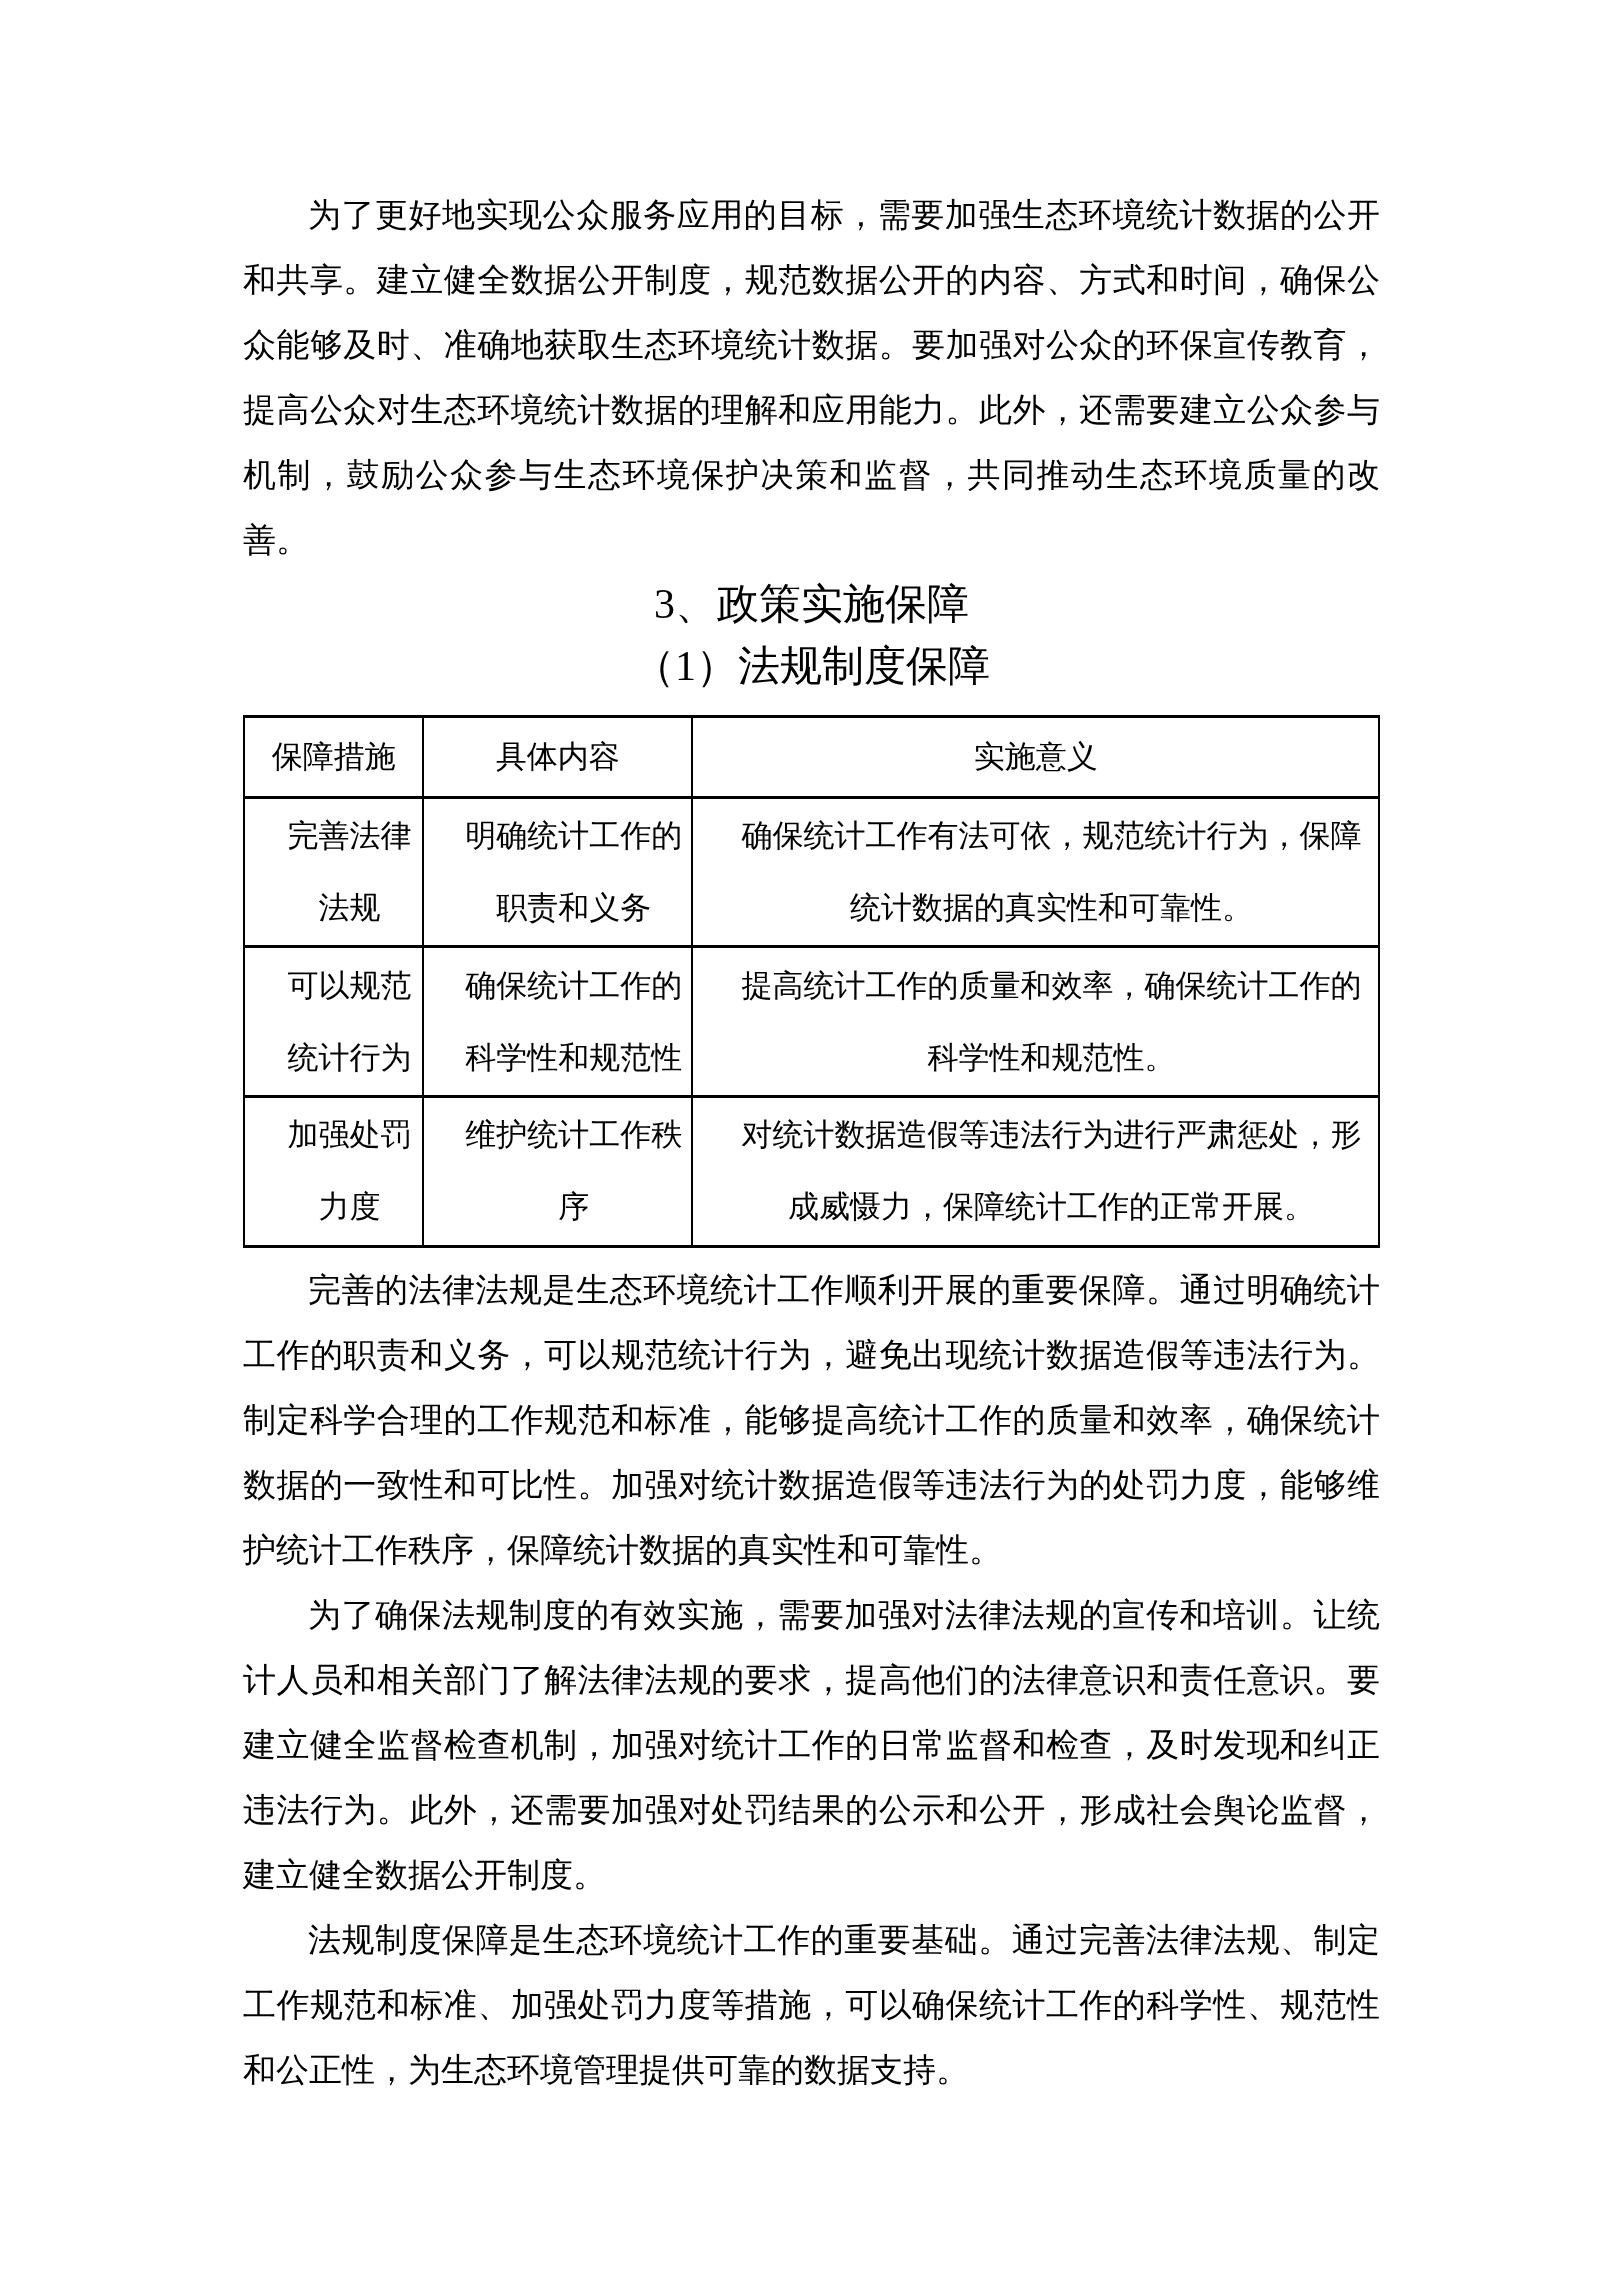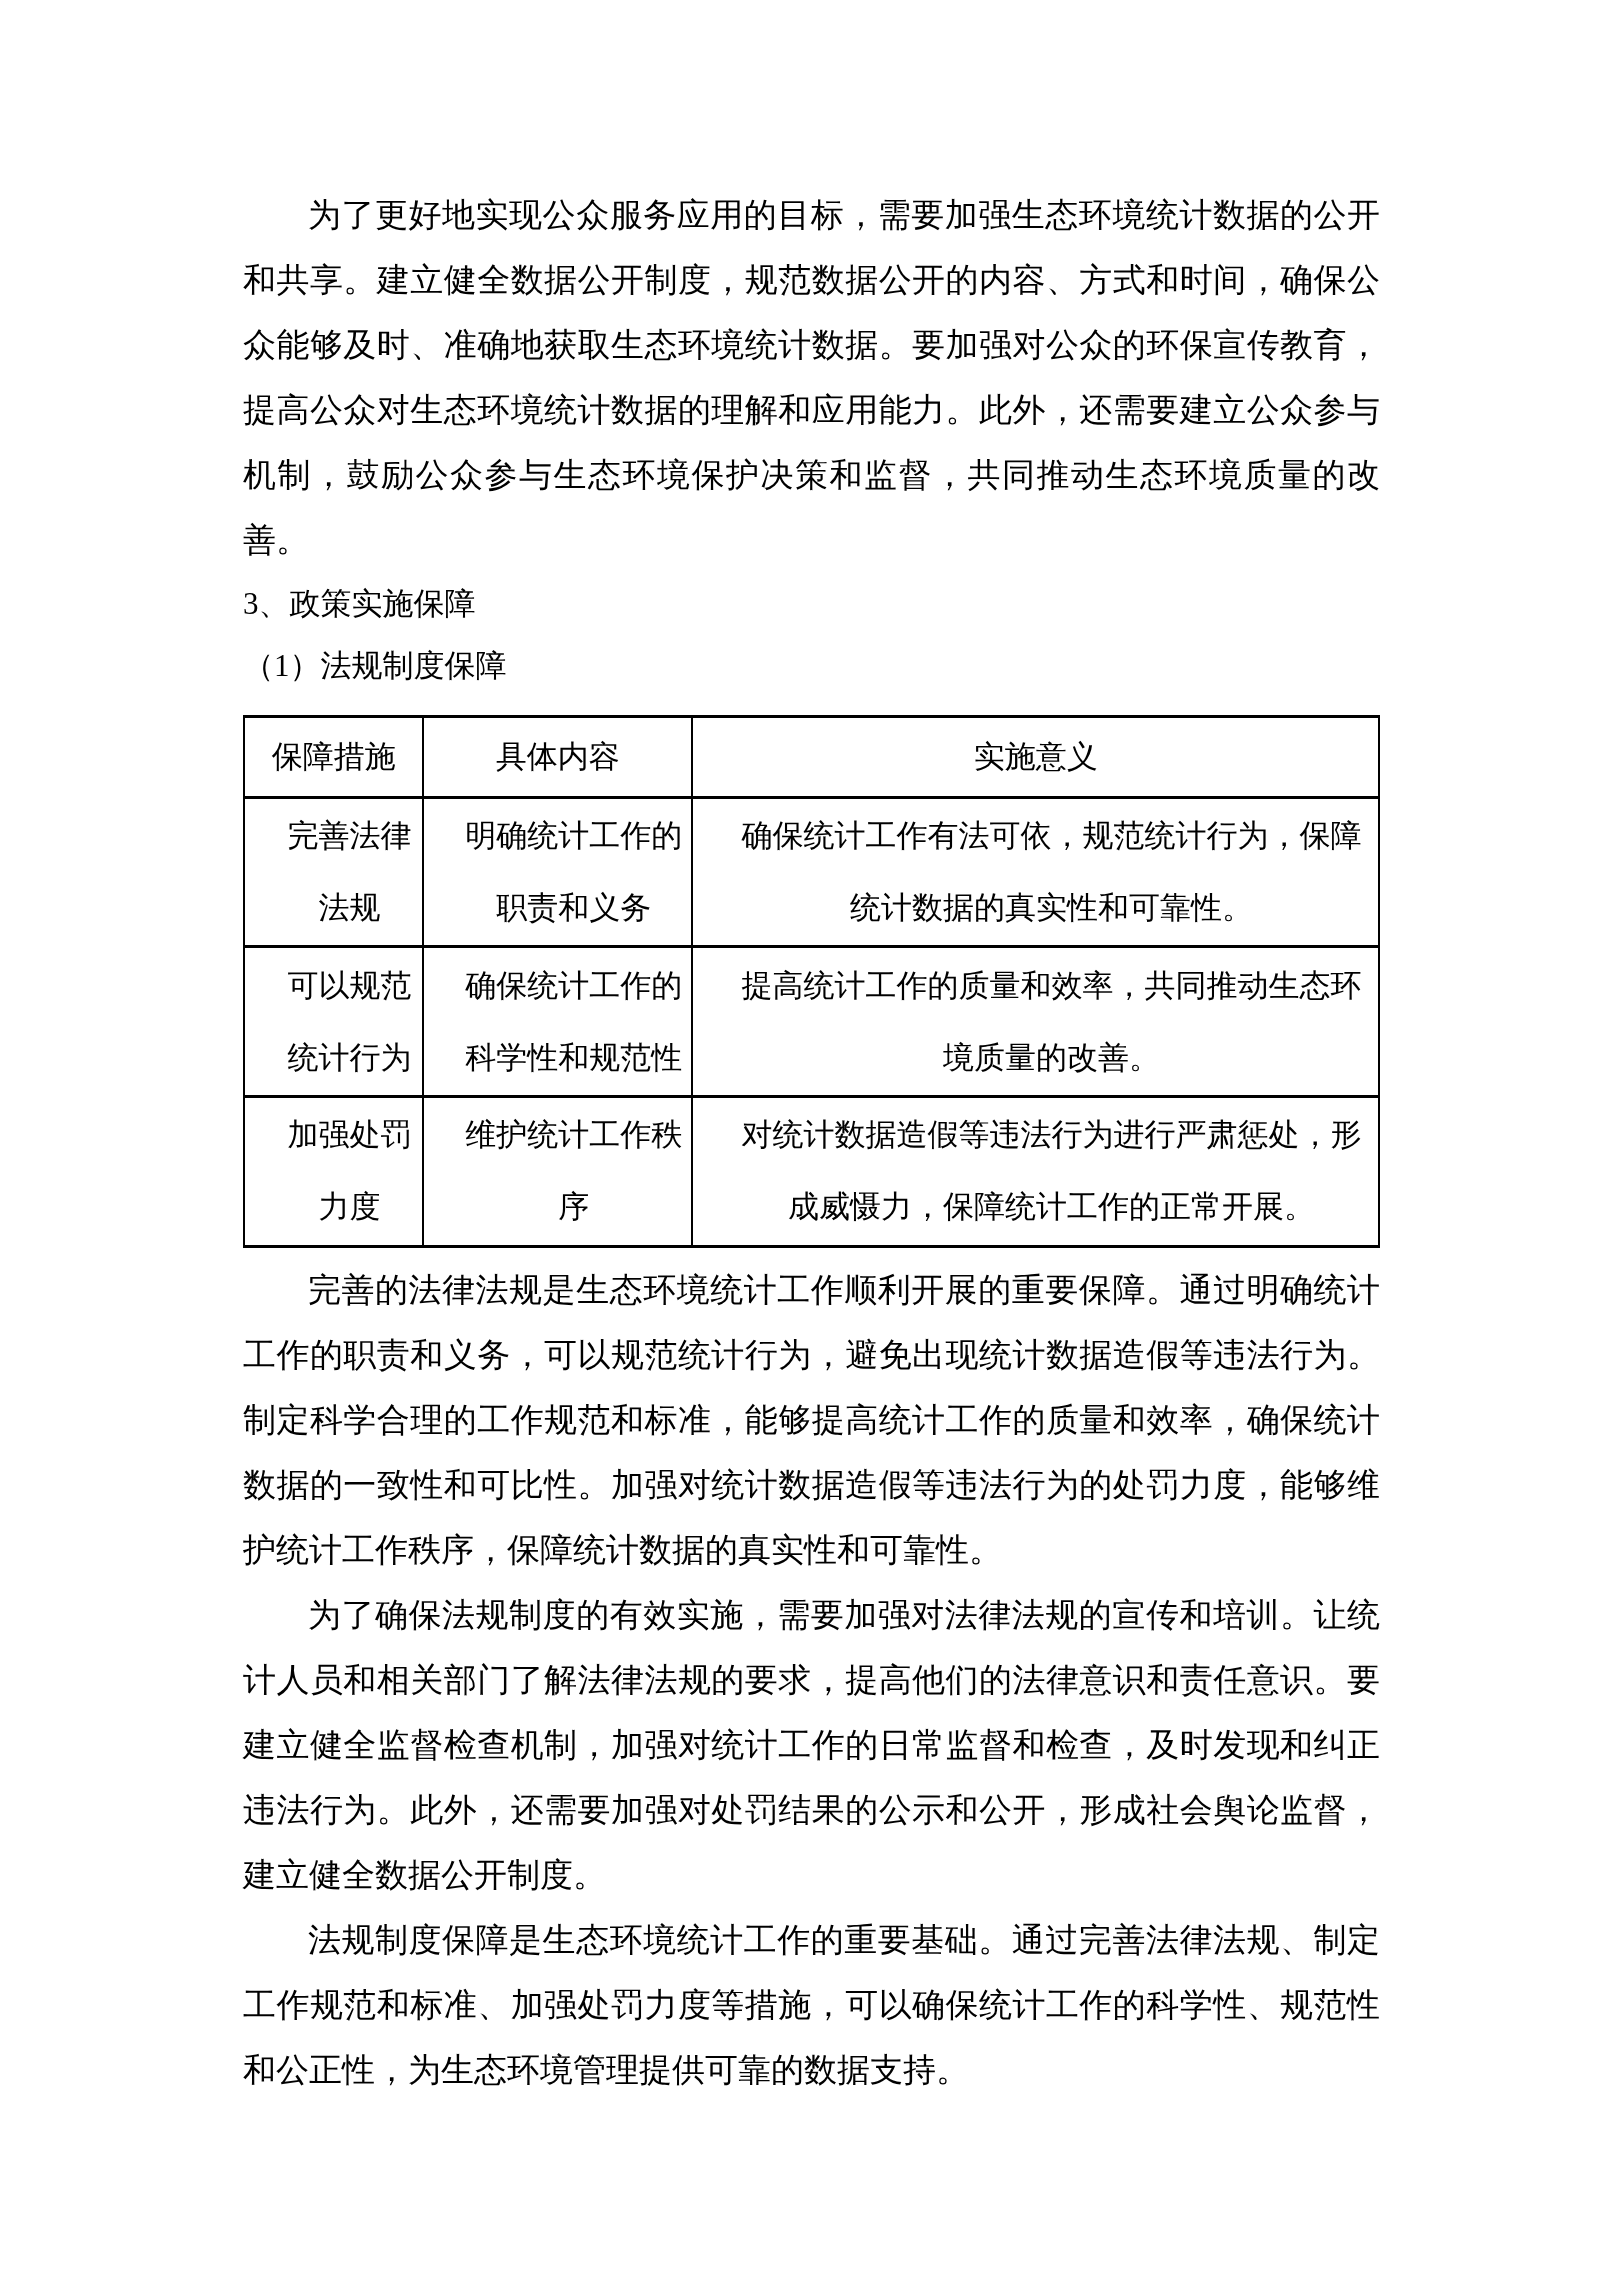--- a/index.html
+++ b/index.html
@@ -25,24 +25,24 @@
     margin: 0;
     font-size: 33px;
     line-height: 65px;
     text-align: justify;
     text-justify: inter-ideograph;
     text-indent: 65px;
     word-break: normal;
   }
   .heading {
     margin: 0;
-    font-size: 31px;
+    font-size: 42px;
     line-height: 62px;
     font-weight: normal;
-    text-align: left;
+    text-align: center;
   }
   table.guarantee {
     border-collapse: collapse;
     table-layout: fixed;
     width: 100%;
     margin: 18.3px 0 10.5px 0;
     font-size: 31px;
   }
   table.guarantee td, table.guarantee th {
     border-left: 2px solid #000;
@@ -87,21 +87,21 @@
         <td>实施意义</td>
       </tr>
       <tr class="bodyrow">
         <td>完善法律法规</td>
         <td>明确统计工作的职责和义务</td>
         <td>确保统计工作有法可依，规范统计行为，保障统计数据的真实性和可靠性。</td>
       </tr>
       <tr class="bodyrow">
         <td>可以规范统计行为</td>
         <td>确保统计工作的科学性和规范性</td>
-        <td>提高统计工作的质量和效率，共同推动生态环境质量的改善。</td>
+        <td>提高统计工作的质量和效率，确保统计工作的科学性和规范性。</td>
       </tr>
       <tr class="bodyrow">
         <td>加强处罚力度</td>
         <td>维护统计工作秩序</td>
         <td>对统计数据造假等违法行为进行严肃惩处，形成威慑力，保障统计工作的正常开展。</td>
       </tr>
     </tbody>
   </table>
 
   <p class="body-par">完善的法律法规是生态环境统计工作顺利开展的重要保障。通过明确统计工作的职责和义务，可以规范统计行为，避免出现统计数据造假等违法行为。制定科学合理的工作规范和标准，能够提高统计工作的质量和效率，确保统计数据的一致性和可比性。加强对统计数据造假等违法行为的处罚力度，能够维护统计工作秩序，保障统计数据的真实性和可靠性。</p>

